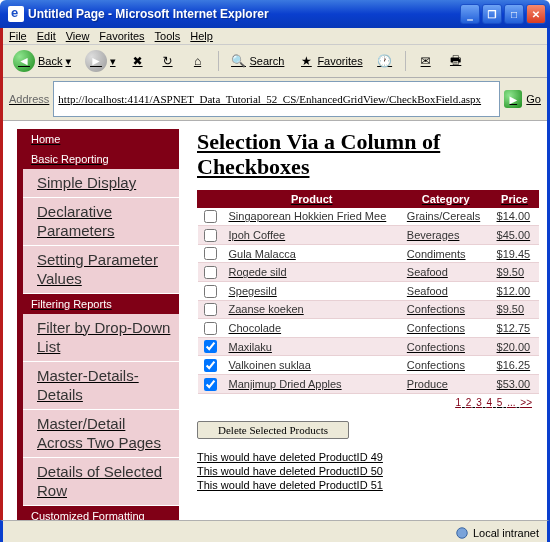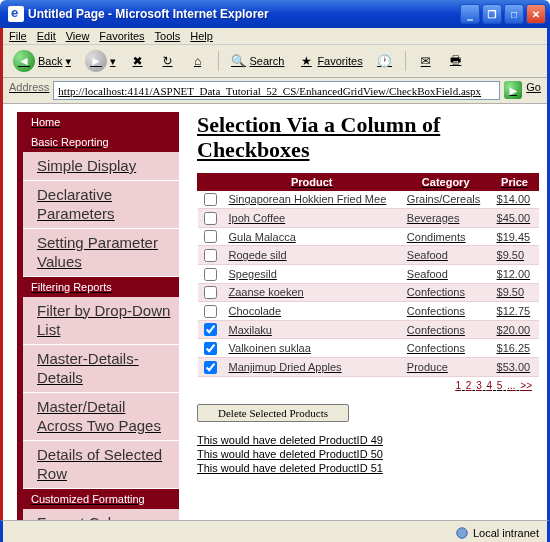--- a/index.html
+++ b/index.html
@@ -22,23 +22,23 @@
 
 .toolbar { background:#ece9d8; border-bottom:1px solid #b0b0b0; padding:3px 6px; display:flex; align-items:center; gap:6px; }
 .tb-btn { display:flex; align-items:center; gap:3px; padding:2px 4px; cursor:default;}
 .circ { width:22px; height:22px; border-radius:50%; display:flex; align-items:center; justify-content:center; color:#fff; font-size:12px;}
 .circ.green{ background:radial-gradient(circle at 30% 30%,#8fe58f,#1a8a1a); }
 .circ.grey{ background:radial-gradient(circle at 30% 30%,#ddd,#999); }
 .tb-sep{ width:1px; height:20px; background:#bbb; margin:0 2px;}
 .sm-icon{ width:16px; height:16px; display:inline-flex; align-items:center; justify-content:center; font-size:12px;}
 
 
-.addrbar { background:#ece9d8; padding:3px 6px; display:flex; align-items:flex-start; gap:4px; border-bottom:1px solid #b0b0b0;}
+.addrbar { background:#ece9d8; padding:3px 6px; display:flex; align-items:center; gap:4px; border-bottom:1px solid #b0b0b0;}
 .addrbar .label{ color:#666; }
-.addrbar input { flex:1; border:1px solid #7f9db9; padding:2px 4px; font:11px Tahoma; height:19px;}
+.addrbar input { flex:1; border:1px solid #7f9db9; padding:2px 4px; font:11px Tahoma; height:36px;}
 .go-btn{ width:18px; height:18px; background:radial-gradient(circle at 30% 30%,#8fe58f,#1a8a1a); border-radius:3px; display:flex; align-items:center; justify-content:center; color:#fff; font-size:10px;}
 
 
 .viewport { border-left:3px solid #b91c1c; border-right:3px solid #0a3fce; height:calc(542px - 28px - 22px); background:#fff; display:flex; flex-direction:column; overflow:hidden;text-decoration:underline;}
 .chrome-stack{ flex:0 0 auto;}
 .page { flex:1; overflow:auto; padding:8px 8px 8px 14px; position:relative;}
 
 
 .page-header { display:flex; justify-content:space-between; align-items:flex-start; border-bottom:2px solid #800016; padding-bottom:4px; margin-bottom:10px;}
 .page-title { font:24px Georgia,serif; color:#000; }

